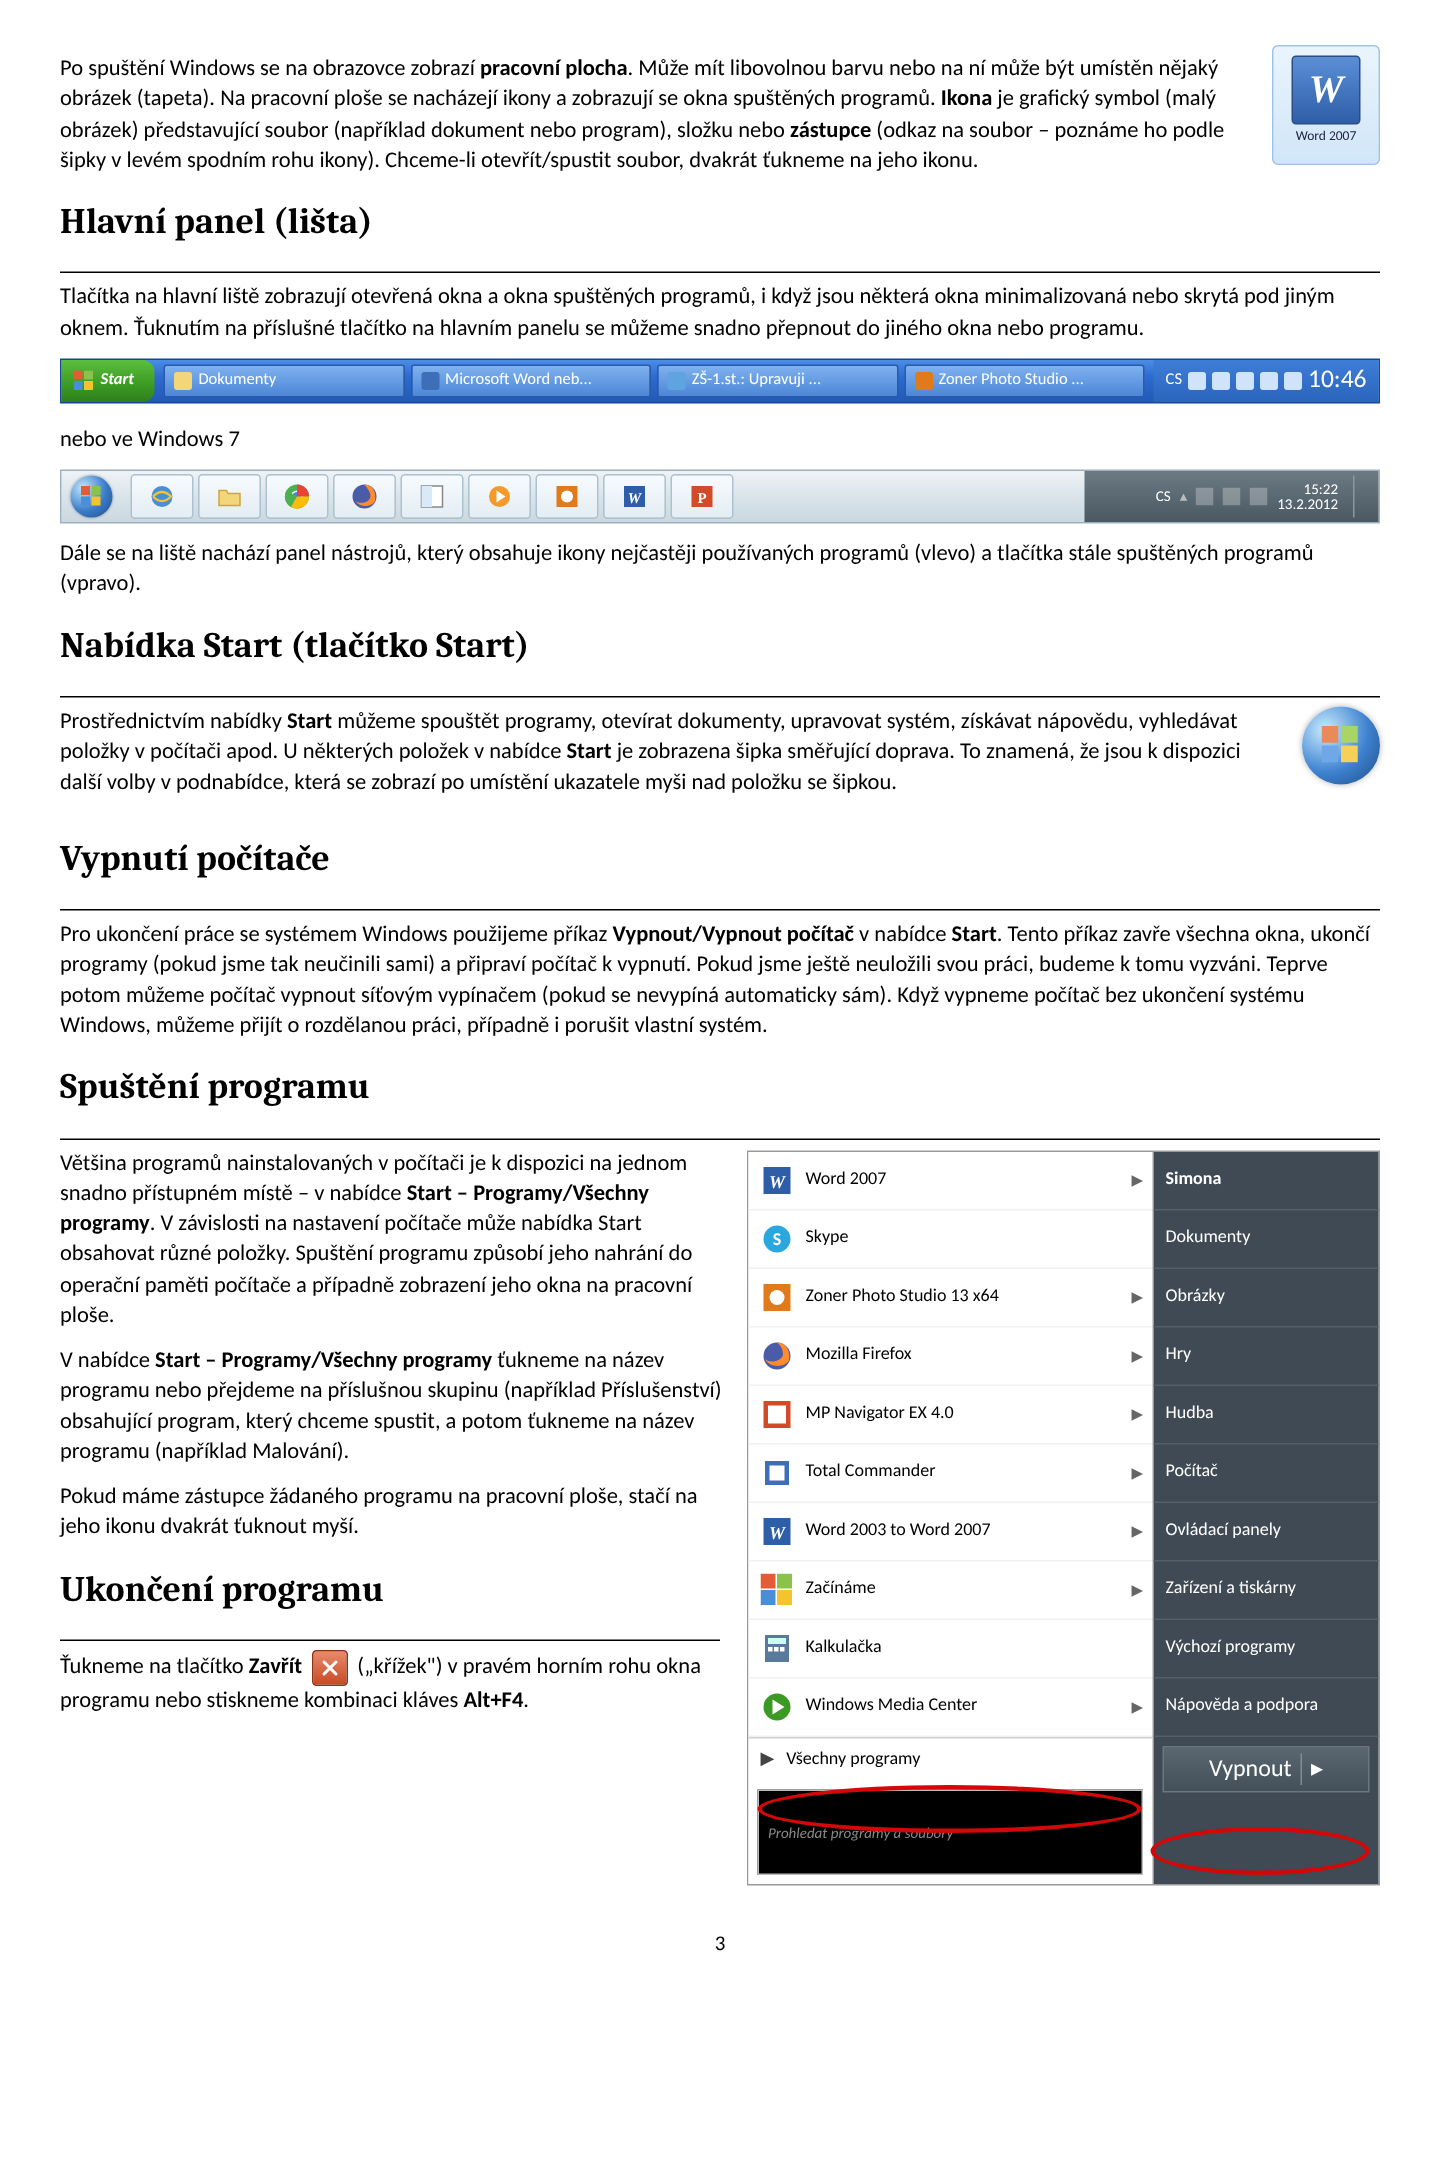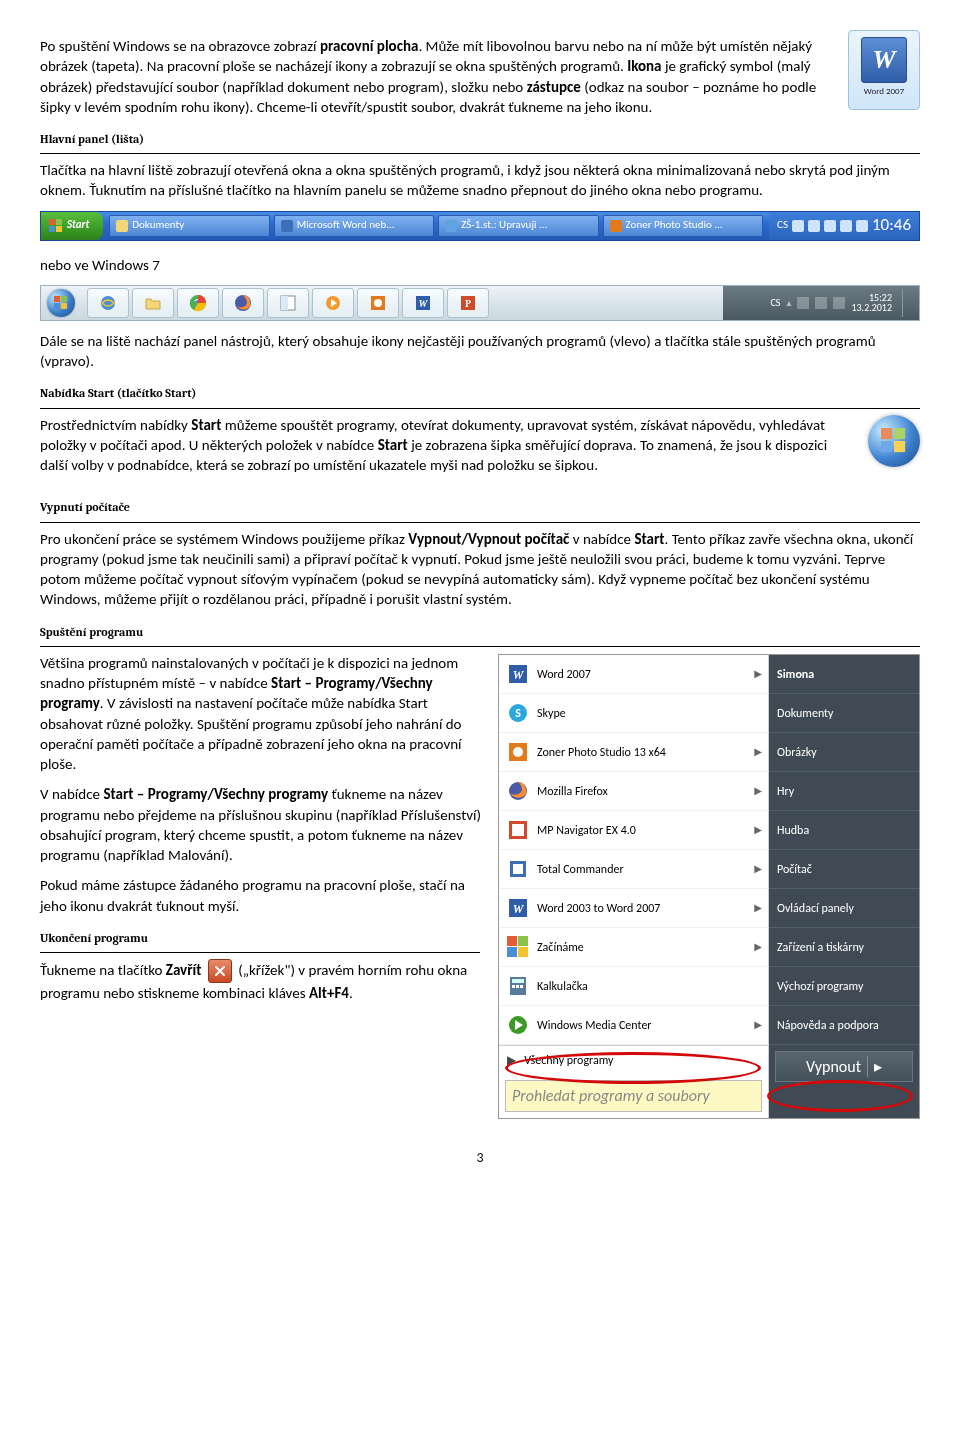--- a/index.html
+++ b/index.html
@@ -8,24 +8,24 @@
     line-height: 1.35;
     color: #000;
     margin: 0;
     padding: 30px 40px 30px 40px;
     width: 960px;
     box-sizing: border-box;
     background: #fff;
   }
   h2 {
     font-family: Cambria, Georgia, serif;
-    font-size: 12px;
+    font-size: 24px;
     font-weight: bold;
     margin: 14px 0 4px 0;
-    padding-bottom: 6px;
+    padding-bottom: 18px;
     border-bottom: 1px solid #000;
   }
   p { margin: 6px 0 10px 0; }
   b { font-weight: bold; }
 
   
   .word-icon-box {
     float: right;
     width: 70px;
     height: 78px;
@@ -175,22 +175,22 @@
     position:relative;
   }
   .sm-item .arrow{position:absolute;right:6px;color:#666;font-size:10px;}
   .sm-ic{width:22px;height:22px;flex-shrink:0;display:flex;align-items:center;justify-content:center;}
   .sm-right .sm-item{border-bottom:1px solid #535f69;color:#fff;}
   .sm-allprog{
     display:flex;align-items:center;gap:8px;padding:6px 8px;
     border-top:1px solid #cfcfcf;position:relative;
   }
   .sm-search{
-    margin:6px;padding:4px 6px;border:1px solid #bcbcbc;background:#fef9c3;
-    color:#888;font-style:italic;font-size:16px;
+    margin:6px;padding:21px 6px;border:1px solid #bcbcbc;background:#000000;
+    color:#888;font-style:italic;font-size:10px;
   }
   .sm-vyp{
     display:flex;align-items:center;justify-content:center;gap:6px;
     margin:6px;padding:4px 6px;border:1px solid #6a7680;
     background:linear-gradient(#5a6771,#434f59);color:#fff;font-size:16px;
   }
   .sm-vyp .split{border-left:1px solid #818d96;padding-left:6px;}
 
   
   .oval{

